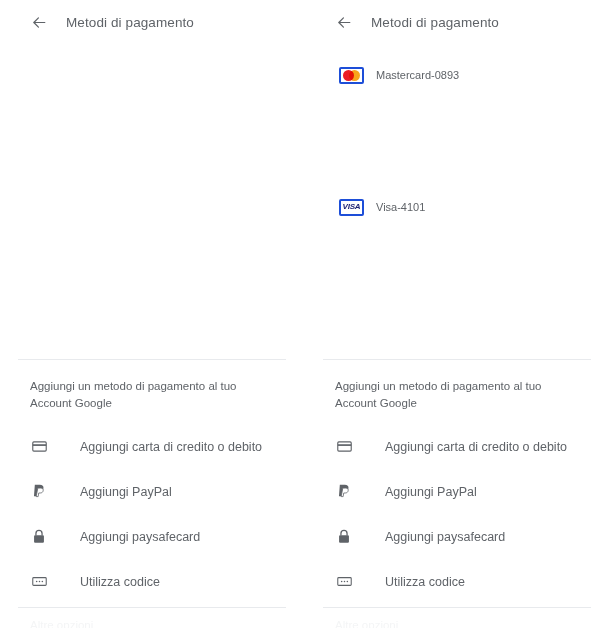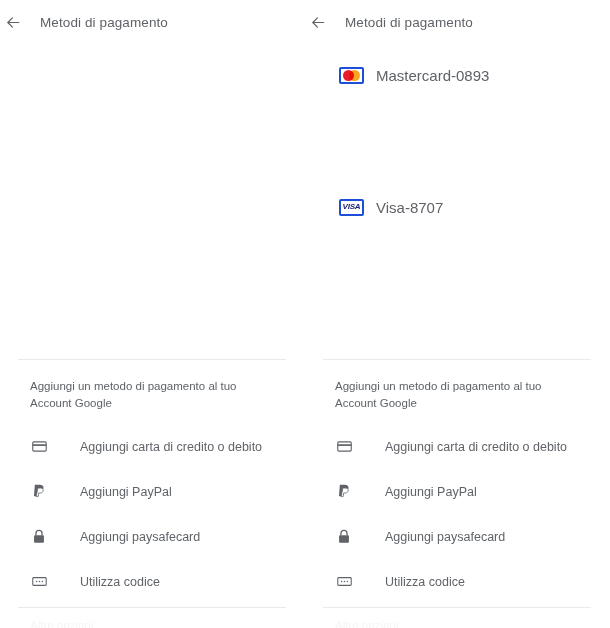--- a/index.html
+++ b/index.html
@@ -28,21 +28,21 @@
     box-sizing: border-box;
   }
   .panel-left  { padding-left: 0; }
   .panel-right { padding-left: 0; }
 
   
   .appbar {
     height: 44px;
     display: flex;
     align-items: center;
-    padding-left: 0;
+    padding-left: 26px;
   }
   .back-btn {
     width: 26px;
     height: 26px;
     display: flex;
     align-items: center;
     justify-content: center;
     cursor: pointer;
     flex: 0 0 auto;
   }
@@ -74,21 +74,21 @@
     border: 2px solid #1d4ed8;
     box-sizing: border-box;
     display: flex;
     align-items: center;
     justify-content: center;
     flex: 0 0 auto;
     overflow: hidden;
   }
   .method-label {
     margin-left: 12px;
-    font-size: 15px;
+    font-size: 11px;
     color: #5f6368;
     white-space: nowrap;
   }
   .mc-marks { position: relative; width: 17px; height: 11px; }
   .mc-marks i {
     position: absolute; top: 0; width: 11px; height: 11px;
     border-radius: 50%; display: block;
   }
   .mc-red  { left: 0;   background: #eb1c26; }
   .mc-yel  { right: 0;  background: #f8a51b; mix-blend-mode: multiply; }
@@ -255,21 +255,21 @@
               <i class="mc-yel"></i>
           </span>
         </span>
         <span class="method-label">Mastercard-0893</span>
       </div>
 
       <div class="method-row" style="margin-top:94px">
         <span class="brand-logo">
           <span class="visa-text">VISA</span>
         </span>
-        <span class="method-label">Visa-8707</span>
+        <span class="method-label">Visa-4101</span>
       </div>
     </div>
 
     <div class="add-section">
       <div class="divider"></div>
       <div class="add-desc">Aggiungi un metodo di pagamento al tuo Account Google</div>
       <div class="add-list">
 
         <div class="add-row">
           <span class="add-icon">

